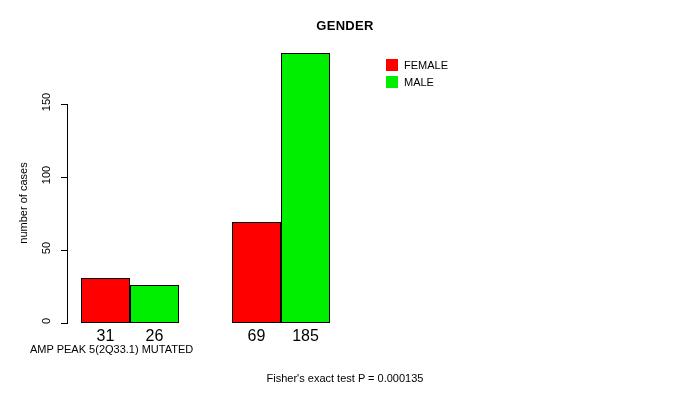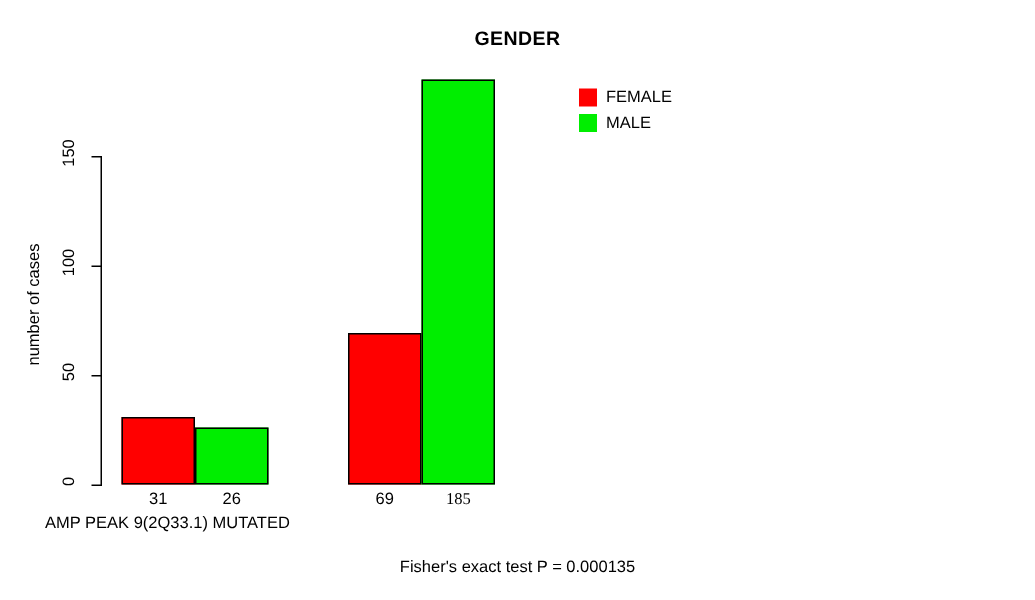--- a/index.html
+++ b/index.html
@@ -70,21 +70,21 @@
   }
 
   
   .bar {
     box-sizing: border-box;
     border: 1px solid #000000;
   }
 
   
   .bar-value-label {
-    font-size: 11px;
+    font-size: 16px;
     text-align: center;
     top: 327px;
     white-space: nowrap;
   }
 
   
   #group-label {
     left: 30px;
     top: 343px;
     font-size: 11px;
@@ -147,24 +147,24 @@
     </div>
 
   <div id="plot-bars">
       <div class="abs bar" style="left: 81px; top: 277.74px; width: 49px; height: 45.26px; background: rgb(255, 0, 0);"></div>
       <div class="abs bar-value-label" style="left: 81px; width: 49px;">31</div>
       <div class="abs bar" style="left: 130px; top: 285.04px; width: 49px; height: 37.96px; background: rgb(0, 238, 0);"></div>
       <div class="abs bar-value-label" style="left: 130px; width: 49px;">26</div>
       <div class="abs bar" style="left: 232px; top: 222.26px; width: 49px; height: 100.74px; background: rgb(255, 0, 0);"></div>
       <div class="abs bar-value-label" style="left: 232px; width: 49px;">69</div>
       <div class="abs bar" style="left: 281px; top: 52.9px; width: 49px; height: 270.1px; background: rgb(0, 238, 0);"></div>
-      <div class="abs bar-value-label" style="left: 281px; width: 49px; font-family: Liberation Serif, serif;">185</div>
+      <div class="abs bar-value-label" style="left: 281px; width: 49px;">185</div>
     </div>
 
-  <div class="abs" id="group-label">AMP PEAK  9(2Q33.1) MUTATED</div>
+  <div class="abs" id="group-label">AMP PEAK  5(2Q33.1) MUTATED</div>
 
   <div class="abs" id="footer-note">Fisher's exact test P = 0.000135</div>
 
   <div class="abs" id="legend">
     <div class="legend-row">
       <span class="legend-swatch" id="legend-swatch-0" style="background: rgb(255, 0, 0);"></span>
       <span class="legend-text">FEMALE</span>
     </div>
     <div class="legend-row">
       <span class="legend-swatch" id="legend-swatch-1" style="background: rgb(0, 238, 0);"></span>

